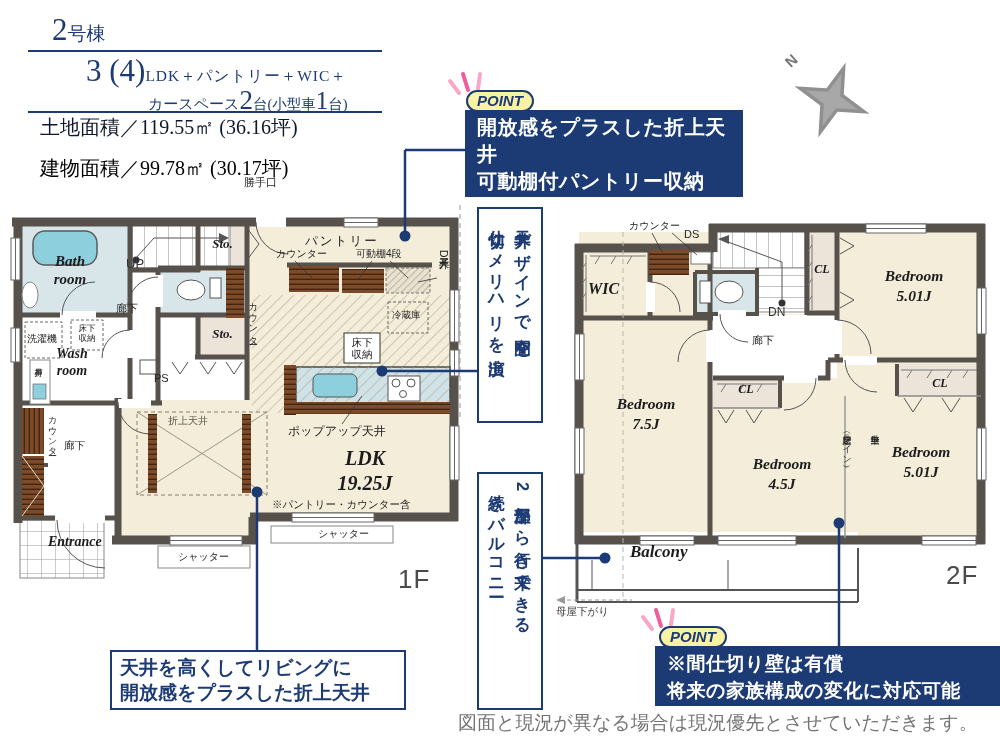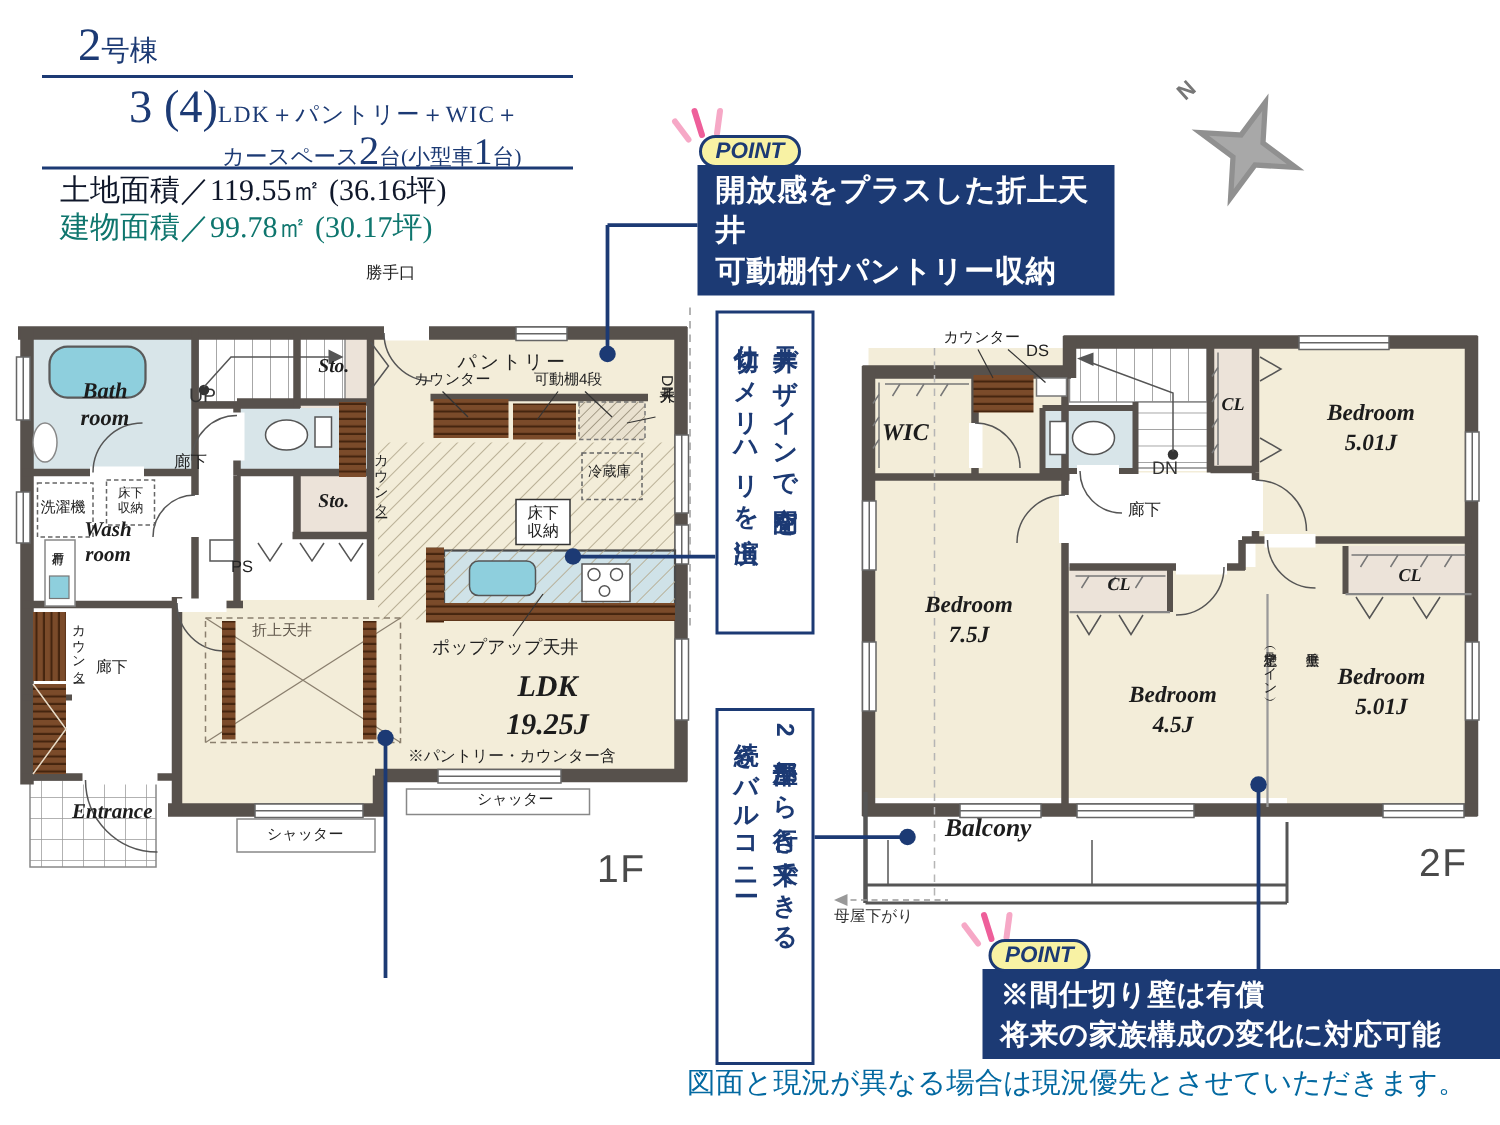--- a/index.html
+++ b/index.html
@@ -350,21 +350,21 @@
 </div>
 <div class="lbl baseline-row navy serif" style="left:128px;top:85px;margin-left:20px;">
   <span style="font-size:15px;">カースペース</span>
   <span style="font-size:27px;">2</span>
   <span style="font-size:14.5px;">台(小型車</span>
   <span style="font-size:25px;">1</span>
   <span style="font-size:14.5px;">台)</span>
 </div>
 <div class="rule" style="left:28px;top:111px;width:354px;"></div>
 <div class="lbl serif" style="left:40px;top:116px;font-size:20px;color:#0f172a;">土地面積／119.55㎡ (36.16坪)</div>
-<div class="lbl serif" style="left:40px;top:141px;font-size:20px;color:#0f766e;">建物面積／99.78㎡ (30.17坪)</div>
+<div class="lbl serif" style="left:40px;top:157px;font-size:20px;color:#000000;">建物面積／99.78㎡ (30.17坪)</div>
 
 <div class="lbl" style="left:786px;top:52px;font-size:15px;font-weight:bold;color:#777;transform:rotate(-42deg);">N</div>
 
 <div class="point-badge" style="left:466px;top:90px;">POINT</div>
 <div class="point-box" style="left:465px;top:110px;width:256px;">
   <div>開放感をプラスした折上天井</div>
   <div>可動棚付パントリー収納</div>
 </div>
 
 <div class="point-badge" style="left:659px;top:626px;">POINT</div>
@@ -373,20 +373,24 @@
   <div style="font-size:19px;">将来の家族構成の変化に対応可能</div>
 </div>
 
 <div class="callout-v" style="left:477px;top:207px;height:196px;">
   <div>天井デザインで空間を</div>
   <div>仕切りメリハリを演出</div>
 </div>
 <div class="callout-v" style="left:477px;top:472px;height:218px;">
   <div>2部屋から行き来できる</div>
   <div>続きバルコニー</div>
+</div>
+<div class="callout-h" style="left:110px;top:650px;width:276px;">
+  <div>天井を高くしてリビングに</div>
+  <div>開放感をプラスした折上天井</div>
 </div>
 
 <div class="lbl rm" style="left:38px;top:253px;width:64px;font-size:15px;">Bath
 room</div>
 <div class="lbl rm" style="left:40px;top:346px;width:64px;font-size:14px;">Wash
 room</div>
 <div class="lbl rm" style="left:198px;top:236px;width:49px;font-size:13px;">Sto.</div>
 <div class="lbl rm" style="left:198px;top:326px;width:49px;font-size:13px;">Sto.</div>
 <div class="lbl" style="left:126px;top:256px;font-size:13px;color:#333;">UP</div>
 <div class="lbl" style="left:116px;top:302px;font-size:11px;">廊下</div>
@@ -434,15 +438,15 @@
 5.01J</div>
 <div class="lbl rm" style="left:900px;top:376px;width:80px;font-size:12px;">CL</div>
 <div class="lbl vt" style="left:826px;top:428px;font-size:9px;height:100px;line-height:14px;">
   <div>垂壁無</div>
   <div>（壁想定ライン）</div>
 </div>
 <div class="lbl rm" style="left:630px;top:542px;font-size:17px;">Balcony</div>
 <div class="floor-tag" style="left:946px;top:560px;">2F</div>
 <div class="lbl" style="left:556px;top:605px;font-size:10.5px;color:#333;">母屋下がり</div>
 
-<div class="lbl" style="left:458px;top:712px;font-size:19px;color:#0369a1;">図面と現況が異なる場合は現況優先とさせていただきます。</div>
+<div class="lbl" style="left:458px;top:712px;font-size:19px;color:#737373;">図面と現況が異なる場合は現況優先とさせていただきます。</div>
 
 </div>
 
 </body></html>

